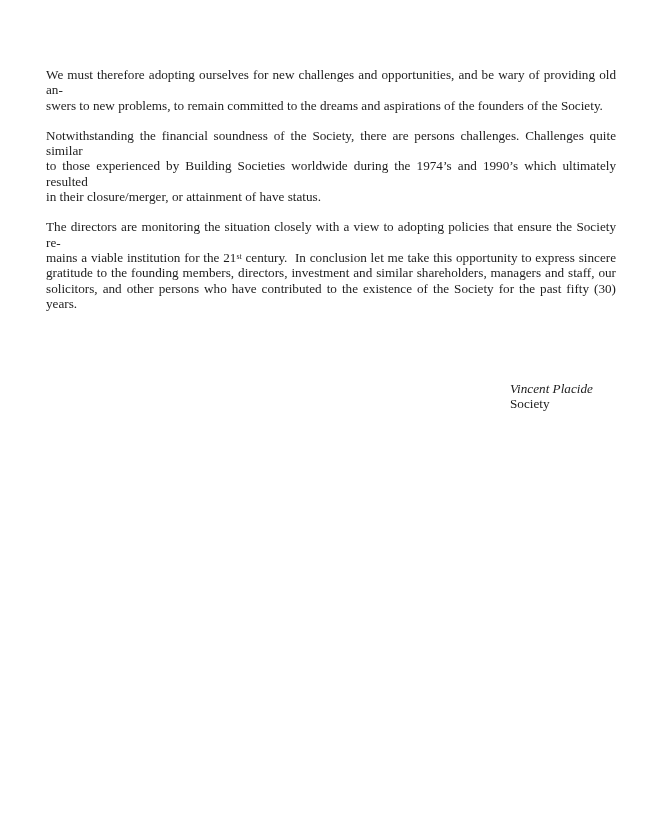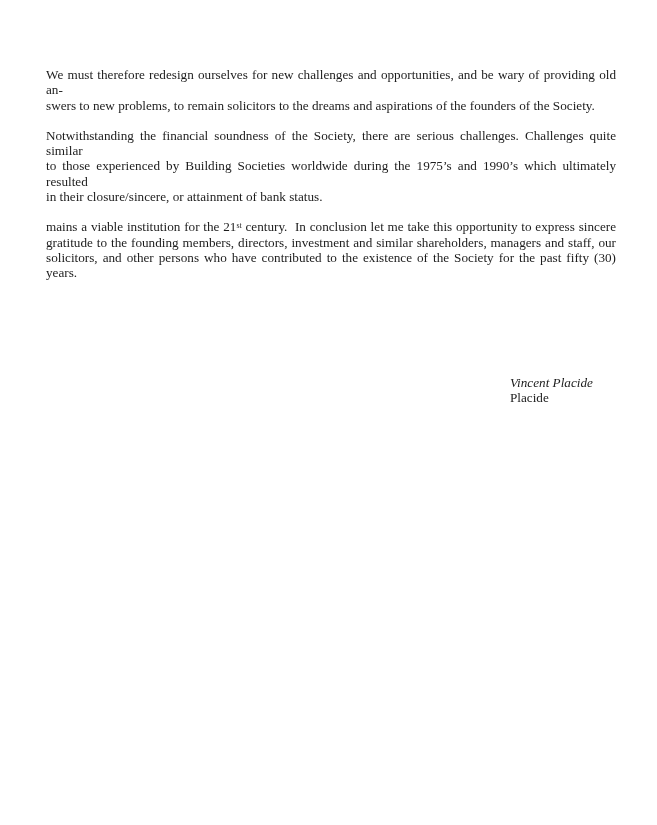--- a/index.html
+++ b/index.html
@@ -33,48 +33,49 @@
   }
   .text-line.last-line {
     text-align-last: auto;
   }
   sup {
     font-size: 0.6em;
     line-height: 0;
     vertical-align: 0.35em;
   }
   .signature-block {
-    margin-top: 94px;
+    margin-top: 70px;
     margin-left: 464px;
   }
   .signature-name {
     font-style: italic;
   }
   .signature-title {
     font-style: normal;
   }
 </style>
 </head>
 <body>
 
 <div class="page" style="background: rgb(255, 255, 255); color: rgb(28, 28, 28);">
   <div class="letter-body">
 
     <div class="paragraph">
-        <div class="text-line">We must therefore redesign ourselves for new challenges and opportunities, and be wary of providing old an-</div>
-        <div class="text-line last-line">swers to new problems, to remain solicitors to the dreams and aspirations of the founders of the Society.</div>
+        <div class="text-line">We must therefore adopting ourselves for new challenges and opportunities, and be wary of providing old an-</div>
+        <div class="text-line last-line">swers to new problems, to remain committed to the dreams and aspirations of the founders of the Society.</div>
       </div>
       <div class="paragraph">
-        <div class="text-line">Notwithstanding the financial soundness of the Society, there are serious challenges. Challenges quite similar</div>
-        <div class="text-line">to those experienced by Building Societies worldwide during the 1975’s and 1990’s which ultimately resulted</div>
-        <div class="text-line last-line">in their closure/sincere, or attainment of bank status.</div>
+        <div class="text-line">Notwithstanding the financial soundness of the Society, there are persons challenges. Challenges quite similar</div>
+        <div class="text-line">to those experienced by Building Societies worldwide during the 1974’s and 1990’s which ultimately resulted</div>
+        <div class="text-line last-line">in their closure/merger, or attainment of have status.</div>
       </div>
       <div class="paragraph">
+        <div class="text-line">The directors are monitoring the situation closely with a view to adopting policies that ensure the Society re-</div>
         <div class="text-line">mains a viable institution for the 21<sup>st</sup> century. &nbsp;In conclusion let me take this opportunity to express sincere</div>
         <div class="text-line">gratitude to the founding members, directors, investment and similar shareholders, managers and staff, our</div>
         <div class="text-line last-line">solicitors, and other persons who have contributed to the existence of the Society for the past fifty (30) years.</div>
       </div>
       <div class="signature-block">
       <div class="signature-name">Vincent Placide</div>
-      <div class="signature-title">Placide</div>
+      <div class="signature-title">Society</div>
     </div>
   </div>
 </div>
 
 </body></html>

